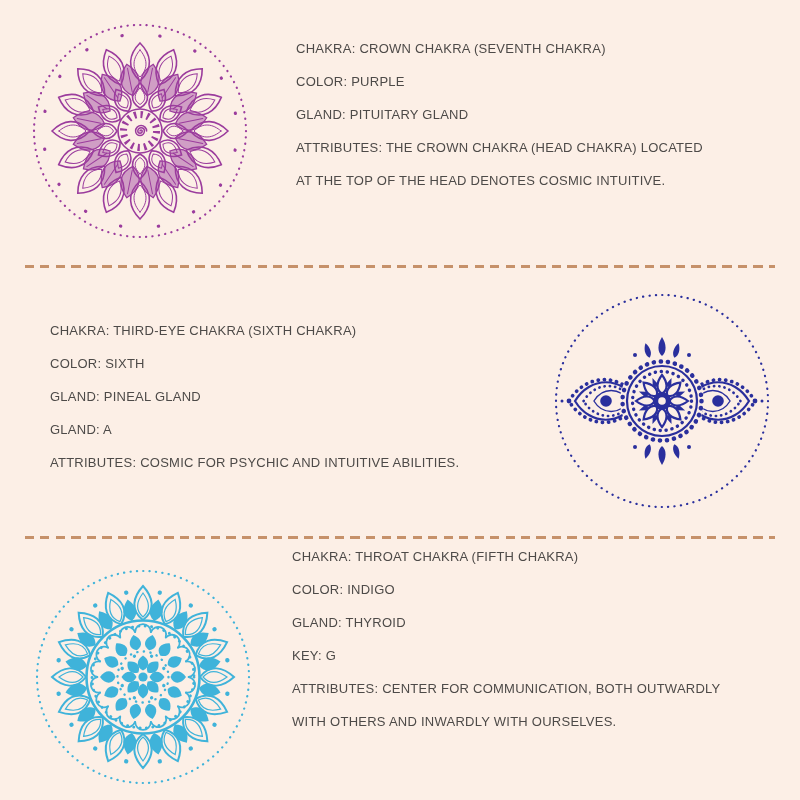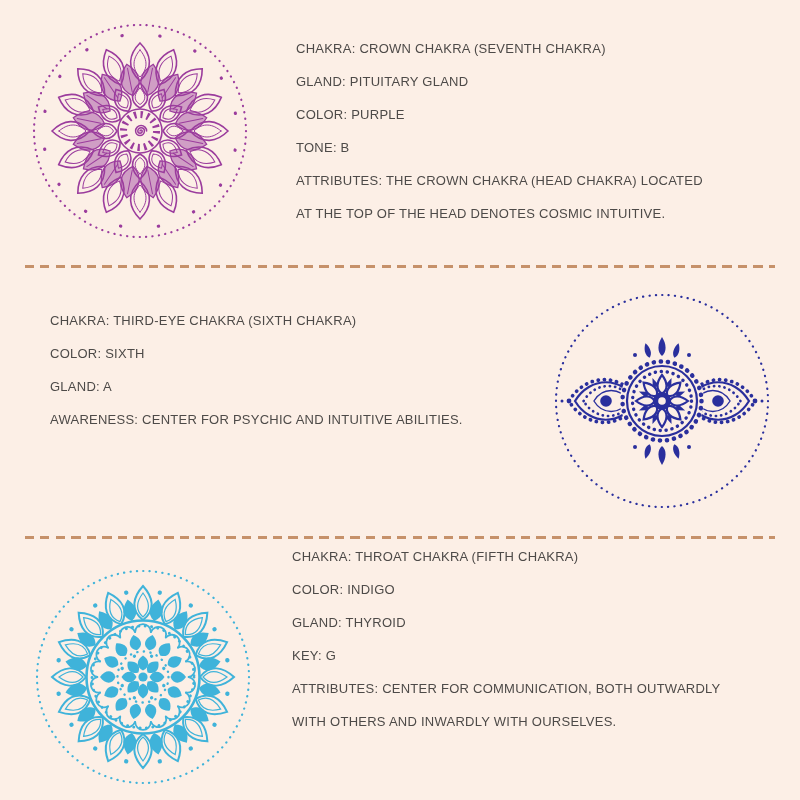--- a/index.html
+++ b/index.html
@@ -10,21 +10,21 @@
     font-family:"Liberation Sans",sans-serif;
   }
   .page{position:relative;width:800px;height:800px;overflow:hidden}
   .art{position:absolute;width:230px;height:230px}
   #crown-art{left:25px;top:16px;color:var(--crown,#9b3c9d)}
   #third-eye-art{left:547px;top:286px;color:var(--third-eye,#2a2f9d)}
   #throat-art{left:28px;top:562px;color:var(--throat,#3fb3da)}
   .text-block{position:absolute;font-size:13px;line-height:33px;letter-spacing:.25px}
   .text-block p{margin:0;white-space:nowrap}
   #crown-text{left:296px;top:32px}
-  #third-eye-text{left:50px;top:304px}
+  #third-eye-text{left:50px;top:314px}
   #throat-text{left:292px;top:540px}
   .divider{
     position:absolute;left:25px;width:750px;height:3px;
     background:repeating-linear-gradient(90deg,var(--divider,#c6916a) 0 9px,transparent 9px 15.5px);
   }
   #divider-1{top:265px}
   #divider-2{top:536px}
 </style>
 </head>
 <body>
@@ -221,37 +221,37 @@
         <g>
           <circle r="22" stroke-width="1.6"></circle>
           <circle r="16.5" stroke-width="7" stroke-dasharray="2.3 4.18" stroke-linecap="butt"></circle>
           <path stroke-width="1.5" d="M0,0 a1.1,1.1 0 0 1 2.2,0 a2.2,2.2 0 0 1 -4.4,0 a3.3,3.3 0 0 1 6.6,0 a4.4,4.4 0 0 1 -8.8,0 a5.5,5.5 0 0 1 11,0"></path>
         </g>
       </g>
     </svg>
     <div id="crown-text" class="text-block">
 
     <p class="line">CHAKRA: CROWN CHAKRA (SEVENTH CHAKRA)</p>
+        <p class="line">COLOR: PURPLE</p>
         <p class="line">GLAND: PITUITARY GLAND</p>
-        <p class="line">COLOR: PURPLE</p>
-        <p class="line">TONE: B</p>
         <p class="line">ATTRIBUTES: THE CROWN CHAKRA (HEAD CHAKRA) LOCATED</p>
         <p class="line">AT THE TOP OF THE HEAD DENOTES COSMIC INTUITIVE.</p>
       </div>
   </section>
 
   <div id="divider-1" class="divider"></div>
 
   <section>
     <div id="third-eye-text" class="text-block">
 
     <p class="line">CHAKRA: THIRD-EYE CHAKRA (SIXTH CHAKRA)</p>
         <p class="line">COLOR: SIXTH</p>
+        <p class="line">GLAND: PINEAL GLAND</p>
         <p class="line">GLAND: A</p>
-        <p class="line">AWARENESS: CENTER FOR PSYCHIC AND INTUITIVE ABILITIES.</p>
+        <p class="line">ATTRIBUTES: COSMIC FOR PSYCHIC AND INTUITIVE ABILITIES.</p>
       </div>
     <svg id="third-eye-art" class="art" viewBox="-115 -115 230 230">
       <defs>
         <path id="te-alm" d="M-43,0 C-28,-25 4,-25 18,0 C4,25 -28,25 -43,0 Z"></path>
         <g id="te-eye">
           <use href="#te-alm" transform="scale(1.14)" stroke-width="3.2" stroke-dasharray="0.2 5.2"></use>
           <use href="#te-alm" stroke-width="2.2"></use>
           <use href="#te-alm" transform="scale(0.8)" stroke-width="3.4" stroke-dasharray="0.2 6.4"></use>
           <use href="#te-alm" transform="scale(0.56)" stroke-width="2.4"></use>
           <circle cx="-12" cy="0" r="5.8" fill="currentColor" stroke="none"></circle>

